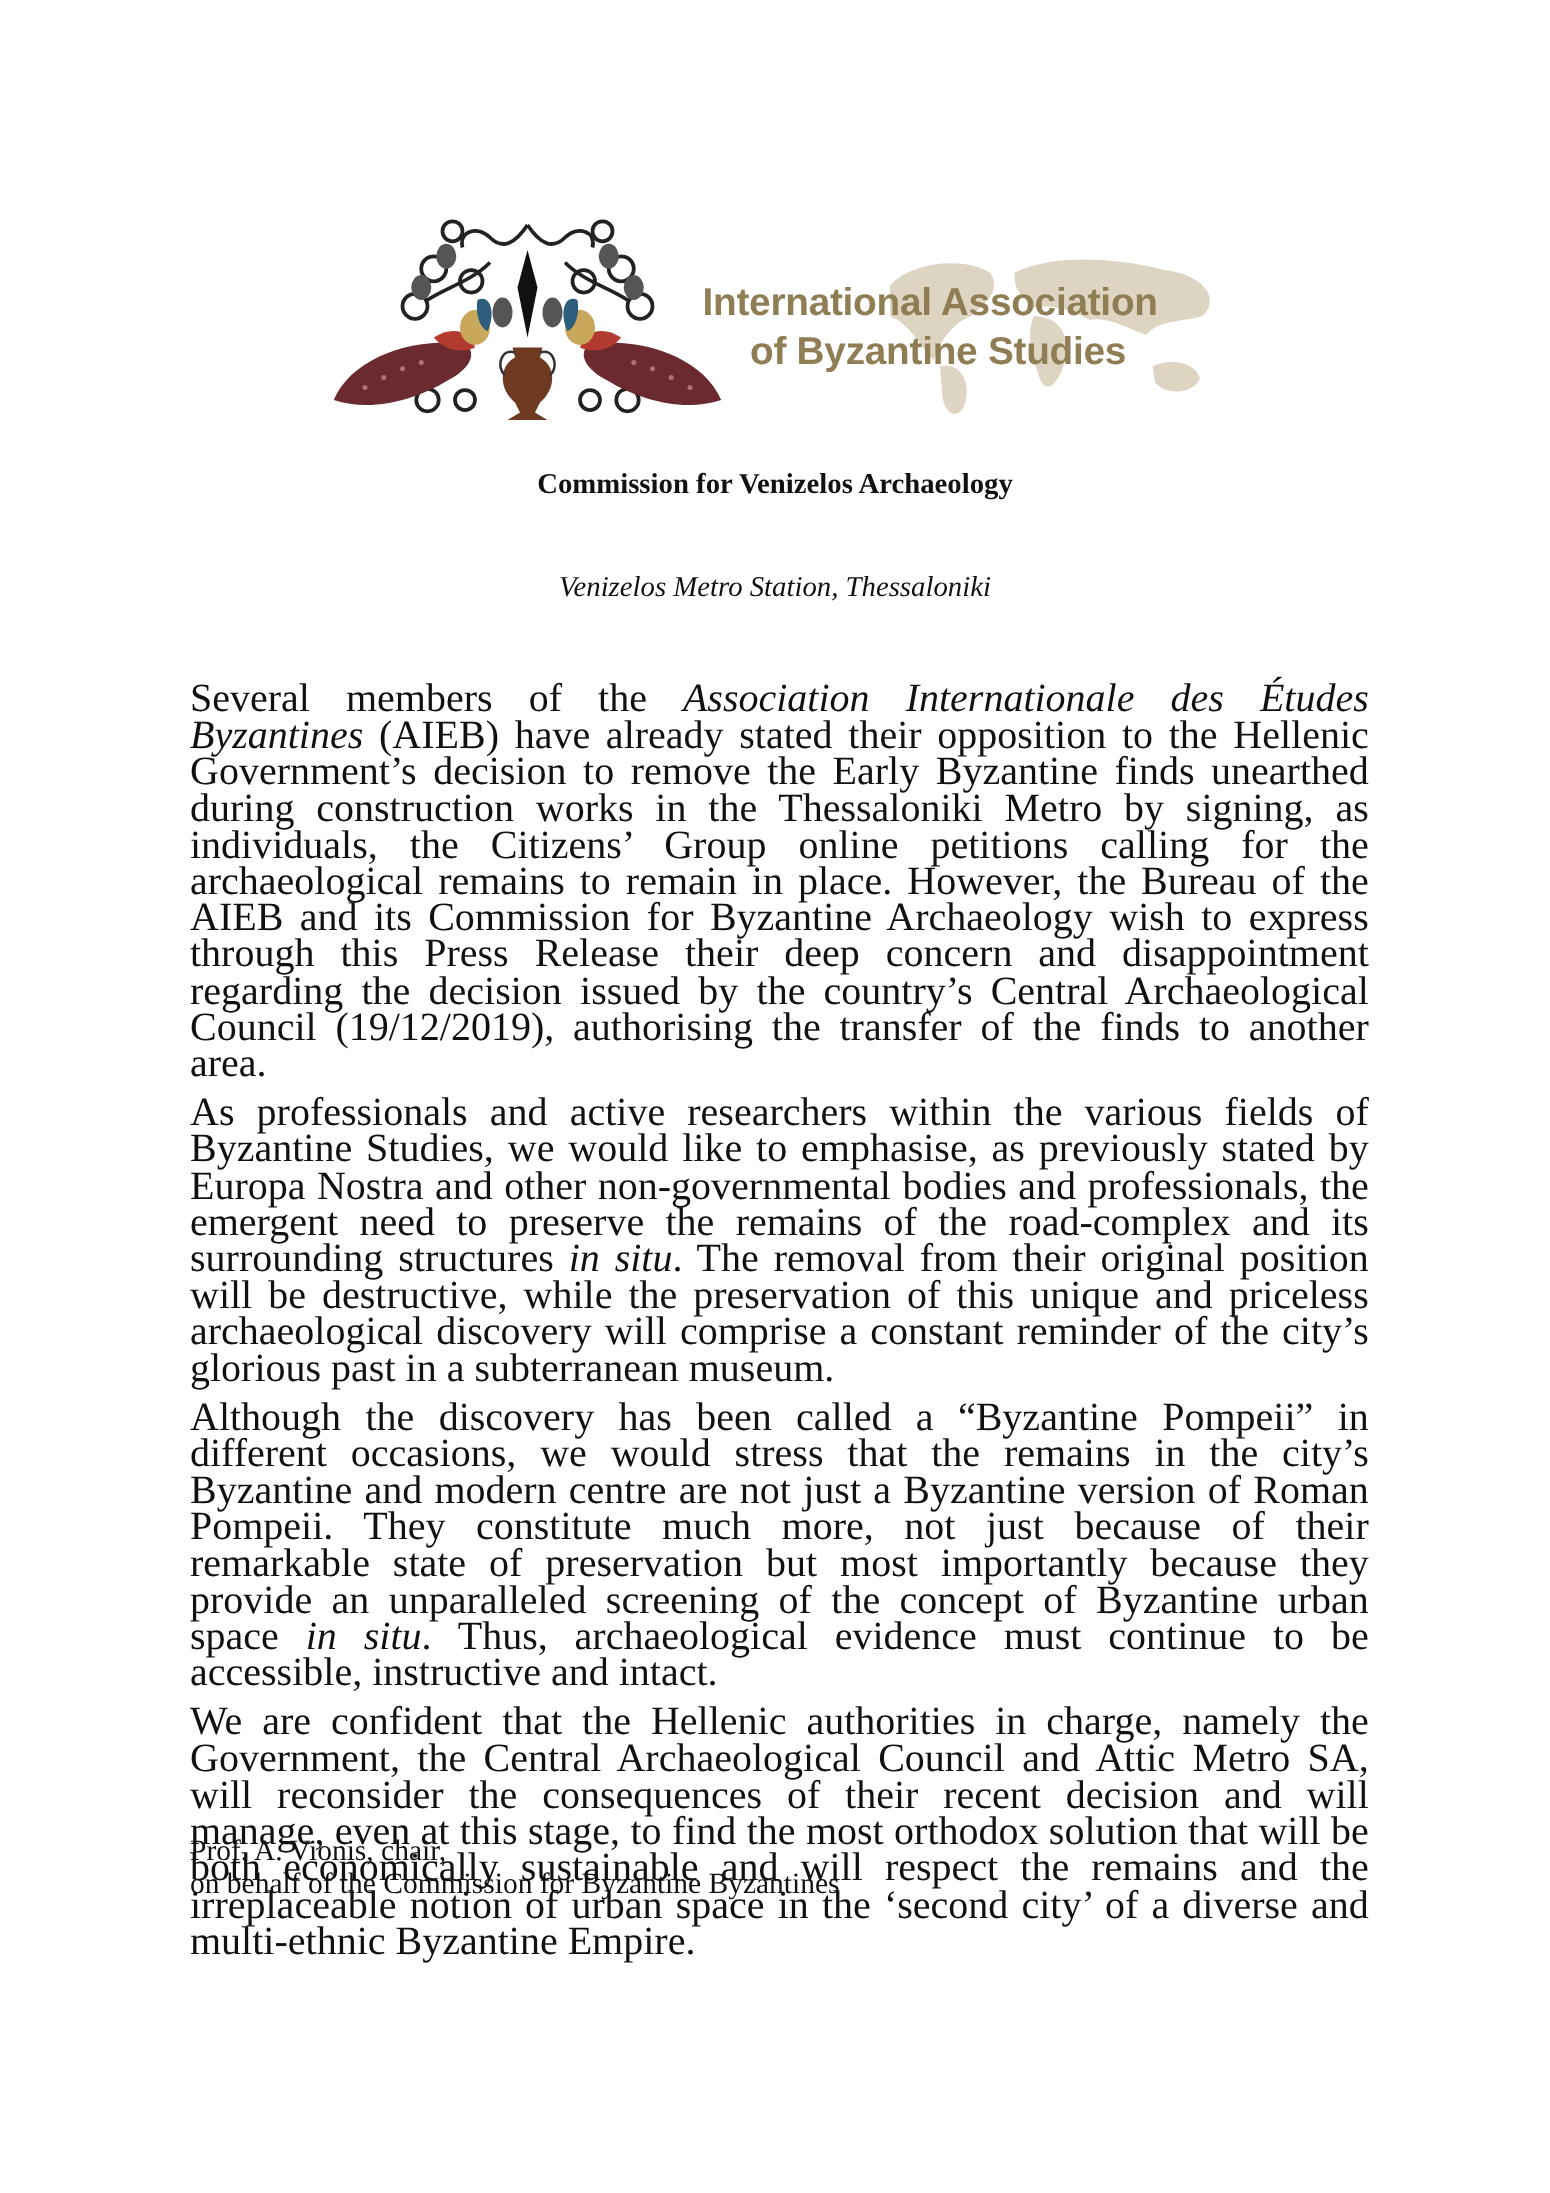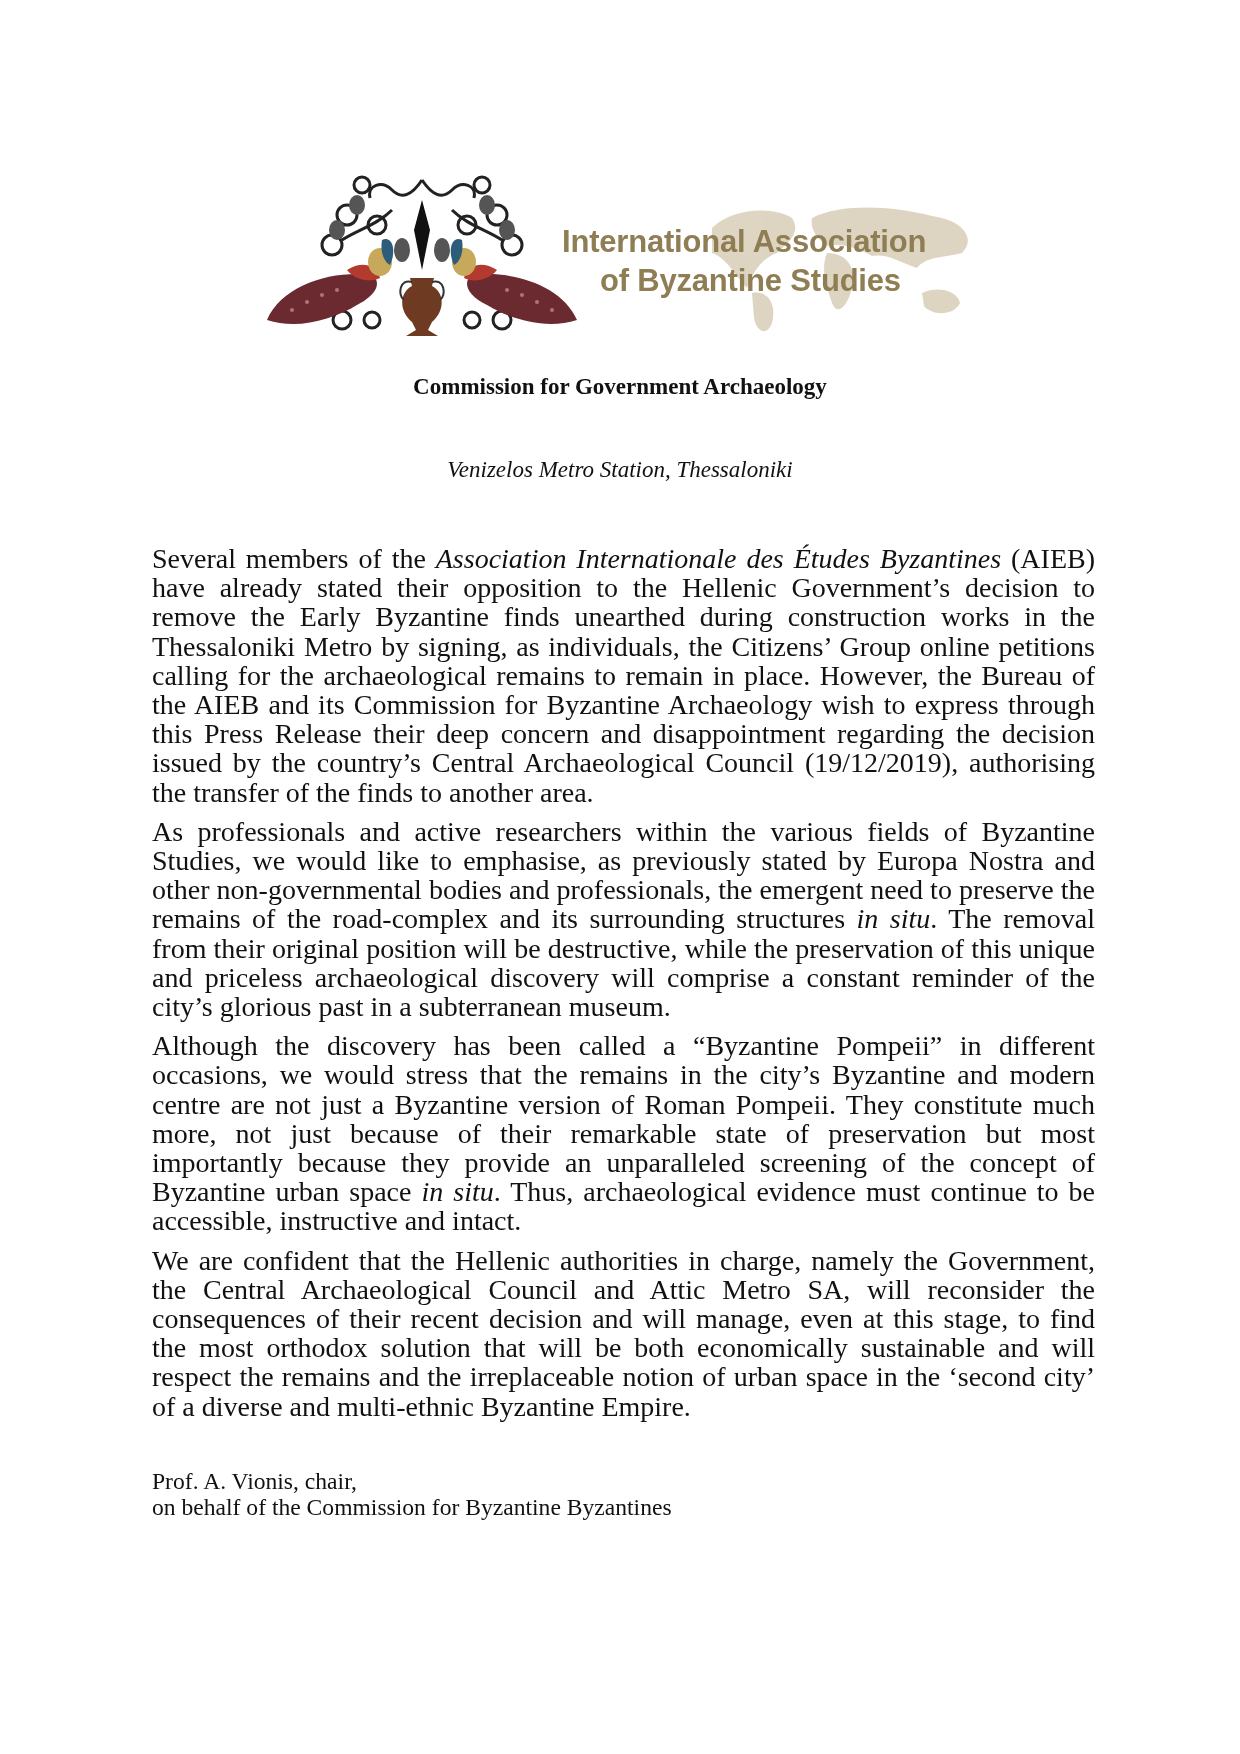--- a/index.html
+++ b/index.html
@@ -14,21 +14,21 @@
     font-size: 31px; line-height: 39px; letter-spacing: -0.2px; }
   .assoc-name .l1 { display: block; }
   .assoc-name .l2 { display: block; padding-left: 38px; }
 
   .title { position: absolute; left: 0; width: 1240px; text-align: center;
     font-family: "Liberation Serif", serif; color: #111; }
   .title.t1 { top: 374px; font-size: 23px; font-weight: bold; }
   .title.t2 { top: 457px; font-size: 23px; font-weight: normal; font-style: italic; }
 
   .body { position: absolute; left: 152px; top: 544px; width: 943px;
-    font-family: "Liberation Serif", serif; font-size: 28px; line-height: 29.2px;
+    font-family: "Liberation Serif", serif; font-size: 32px; line-height: 29.2px;
     color: #111; text-align: justify; }
   .body p { margin: 0 0 10px 0; transform-origin: left top; }
   .body p:nth-child(2) { margin-top: 0; }
 
   .sig { position: absolute; left: 152px; font-family: "Liberation Serif", serif;
     font-size: 23.6px; color: #111; }
   .sig.s1 { top: 1468px; }
   .sig.s2 { top: 1494px; }
 </style>
 </head>
@@ -106,21 +106,21 @@
         <path d="M150,112 C138,108 135,125 142,130" fill="none" stroke="#333" stroke-width="2"></path>
         <path d="M170,112 C182,108 185,125 178,130" fill="none" stroke="#333" stroke-width="2"></path>
       </g>
     </svg>
     <div class="assoc-name">
       <span class="l1">International Association</span>
       <span class="l2">of Byzantine Studies</span>
     </div>
   </div>
 
-  <div class="title t1">Commission for Government Archaeology</div>
+  <div class="title t1">Commission for Venizelos Archaeology</div>
   <div class="title t2">Venizelos Metro Station, Thessaloniki</div>
 
   <div class="body" id="body">
       <p><span>Several members of the </span><em>Association Internationale des Études Byzantines</em><span> (AIEB) have already stated their opposition to the Hellenic Government’s decision to remove the Early Byzantine finds unearthed during construction works in the Thessaloniki Metro by signing, as individuals, the Citizens’ Group online petitions calling for the archaeological remains to remain in place. However, the Bureau of the AIEB and its Commission for Byzantine Archaeology wish to express through this Press Release their deep concern and disappointment regarding the decision issued by the country’s Central Archaeological Council (19/12/2019), authorising the transfer of the finds to another area.</span></p>
       <p><span>As professionals and active researchers within the various fields of Byzantine Studies, we would like to emphasise, as previously stated by Europa Nostra and other non-governmental bodies and professionals, the emergent need to preserve the remains of the road-complex and its surrounding structures </span><em>in situ</em><span>. The removal from their original position will be destructive, while the preservation of this unique and priceless archaeological discovery will comprise a constant reminder of the city’s glorious past in a subterranean museum.</span></p>
       <p><span>Although the discovery has been called a “Byzantine Pompeii” in different occasions, we would stress that the remains in the city’s Byzantine and modern centre are not just a Byzantine version of Roman Pompeii. They constitute much more, not just because of their remarkable state of preservation but most importantly because they provide an unparalleled screening of the concept of Byzantine urban space </span><em>in situ</em><span>. Thus, archaeological evidence must continue to be accessible, instructive and intact.</span></p>
       <p><span>We are confident that the Hellenic authorities in charge, namely the Government, the Central Archaeological Council and Attic Metro SA, will reconsider the consequences of their recent decision and will manage, even at this stage, to find the most orthodox solution that will be both economically sustainable and will respect the remains and the irreplaceable notion of urban space in the ‘second city’ of a diverse and multi-ethnic Byzantine Empire.</span></p>
     </div>
 
   <div class="sig s1">Prof. A. Vionis, chair,</div>

